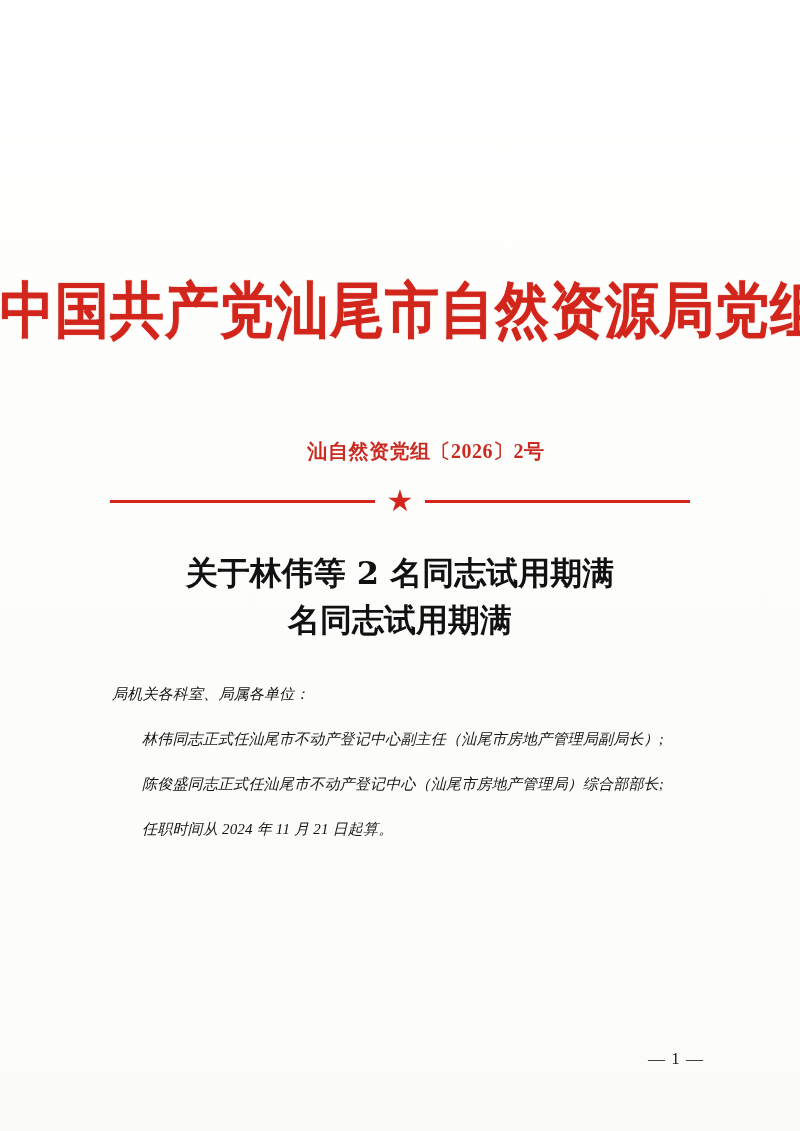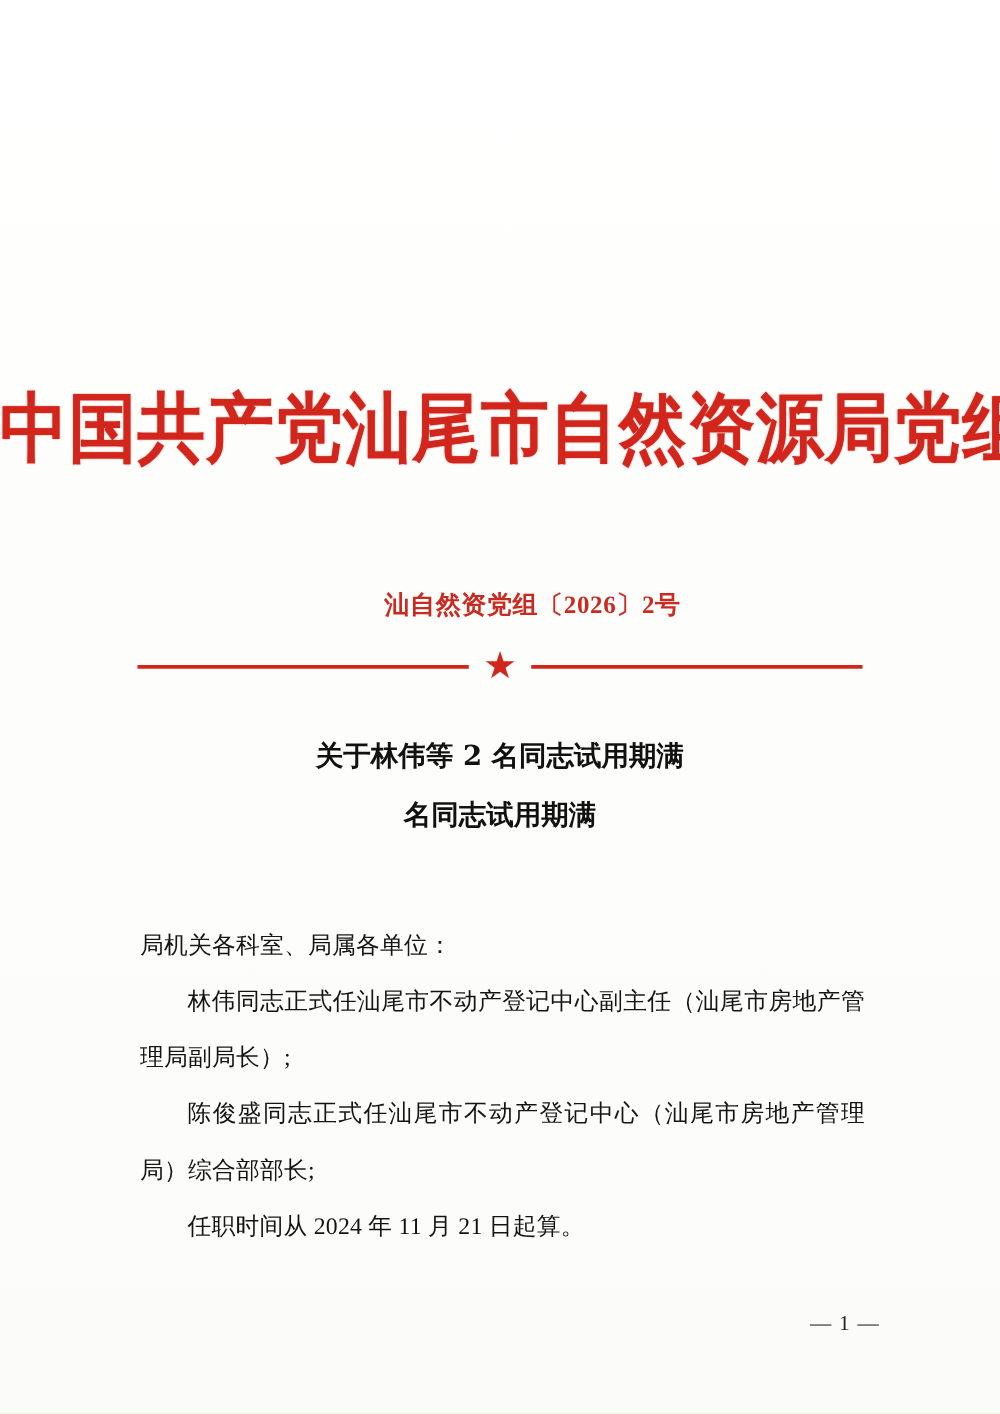--- a/index.html
+++ b/index.html
@@ -11,22 +11,21 @@
     width: 800px;
     height: 1131px;
     font-family: "Liberation Serif", "DejaVu Serif", serif;
     color: #111111;
     position: relative;
     overflow: hidden;
   }
   .page {
     position: absolute;
     inset: 0;
-    background: #bef264;
-    margin-top: 32px;
+    background: #e5e5e5;
   }
   
   .paper-tint {
     position: absolute;
     inset: 0;
     background:
       linear-gradient(180deg, #ffffff 0%, #fdfdfb 40%, #fbfbf9 100%);
     pointer-events: none;
   }
 
@@ -87,34 +86,35 @@
   }
 
   .doc-title {
     position: absolute;
     top: 550px;
     left: 0;
     width: 100%;
     text-align: center;
     font-family: "DejaVu Serif", "Liberation Serif", serif;
     font-weight: 700;
-    font-size: 22px;
+    font-size: 32px;
     line-height: 47px;
     color: #111;
   }
 
   .body-text {
     position: absolute;
-    top: 702px;
+    top: 672px;
     left: 112px;
     width: 580px;
-    font-size: 19px;
+    font-size: 15px;
     line-height: 45px;
     color: #141414;
     letter-spacing: 0.2px;
+    font-style: italic;
   }
   .body-text p {
     margin: 0;
     text-align: justify;
     text-justify: inter-ideograph;
   }
   .indent { text-indent: 2em; }
 
   .page-number {
     position: absolute;

